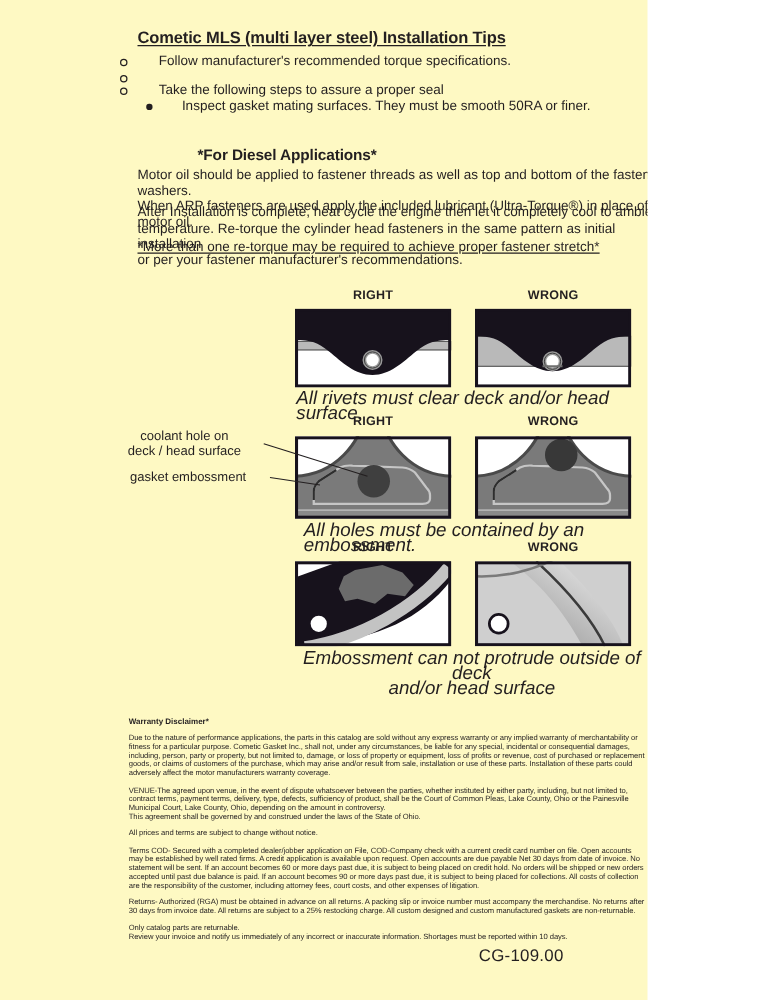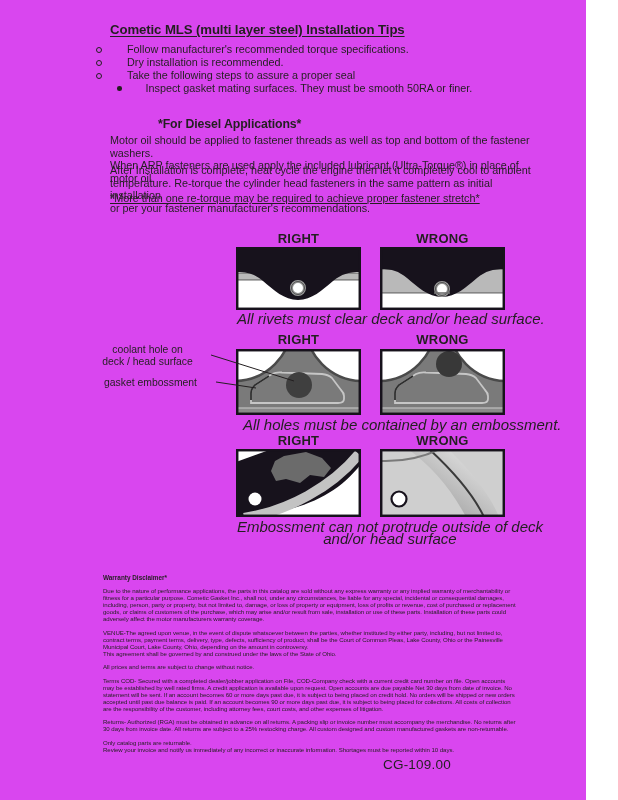--- a/index.html
+++ b/index.html
@@ -1,31 +1,31 @@
 <!DOCTYPE html>
 <html><head>
 <meta charset="utf-8">
 <style>
   html,body { margin:0; padding:0; background:#ffffff; }
   .page {
-    position:relative; width:586px; height:800px; background:#d946ef;
+    position:relative; width:518px; height:800px; background:#fef9c3;
     font-family:"Liberation Sans", sans-serif; color:#231f20; overflow:hidden;
   }
   .title {
     position:absolute; left:110px; top:22px; font-size:13.2px; font-weight:bold;
     letter-spacing:-0.1px; text-decoration:underline; text-underline-offset:2px;
   }
   .tips { position:absolute; left:96px; top:43px; width:440px; font-size:10.8px; line-height:13px; }
   .tip { display:flex; align-items:flex-start;gap:20px; }
   .tip .mk-o { flex:0 0 auto; width:4px; height:4px; border:1px solid #231f20; border-radius:50%; margin:4px 5px 0 0; }
   .tip.sub { margin-left:21px; }
   .tip .mk-f { flex:0 0 auto; width:4.5px; height:4.5px; background:#231f20; border-radius:50%; margin:4px 4px 0 0; }
   .h2 { position:absolute; left:110px; font-size:12.3px; font-weight:bold; letter-spacing:-0.1px;margin-left:48px; }
   .para { position:absolute; left:110px; width:425px; font-size:10.8px; line-height:12.6px; white-space:pre-line; }
-  .dg-label { position:absolute; width:125px; text-align:center; font-size:13px; font-weight:bold; letter-spacing:0.2px; }
+  .dg-label { position:absolute; width:125px; text-align:center; font-size:10px; font-weight:bold; letter-spacing:0.2px; }
   .dg-panel { position:absolute; }
   .dg-caption { position:absolute; font-size:15px; line-height:12px; white-space:pre-line;font-style:italic; }
   .callout { position:absolute; font-size:10.4px; line-height:11.8px; text-align:center; white-space:pre-line; }
   .leader { position:absolute; left:0; top:340px; width:618px; height:60px; pointer-events:none; }
   .warranty { position:absolute; left:103px; top:574px; width:414px; }
   .warranty h3 { margin:0 0 6px 0; font-size:6.4px; font-weight:bold; }
   .warranty p { margin:0 0 6.5px 0; font-size:6.1px; line-height:7px; letter-spacing:-0.05px; white-space:pre-line; }
   .footer-code { position:absolute; left:383px; top:757px; font-size:13.5px; letter-spacing:0.2px; }
 </style>
 </head>
@@ -35,21 +35,20 @@
 
   <div class="title">Cometic MLS (multi layer steel) Installation Tips</div>
 
   <div class="tips">
     <div class="tip">
       <span class="mk-o"></span>
       <span>Follow manufacturer's recommended torque specifications.</span>
     </div>
     <div class="tip">
       <span class="mk-o"></span>
-      <span>Dry installation is recommended.</span>
     </div>
     <div class="tip">
       <span class="mk-o"></span>
       <span>Take the following steps to assure a proper seal</span>
     </div>
     <div class="tip sub">
       <span class="mk-f"></span>
       <span>Inspect gasket mating surfaces.  They must be smooth 50RA or finer.</span>
     </div>
   </div>

